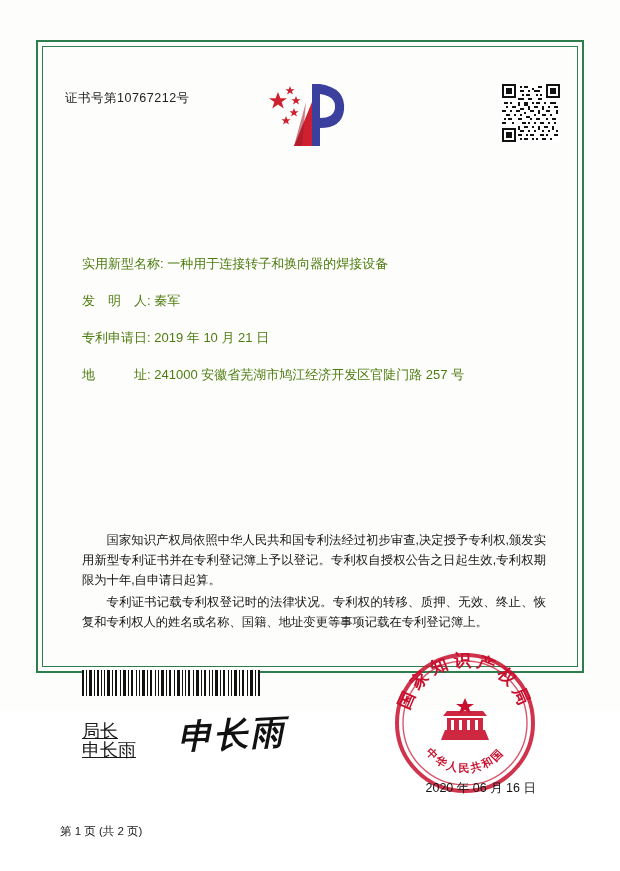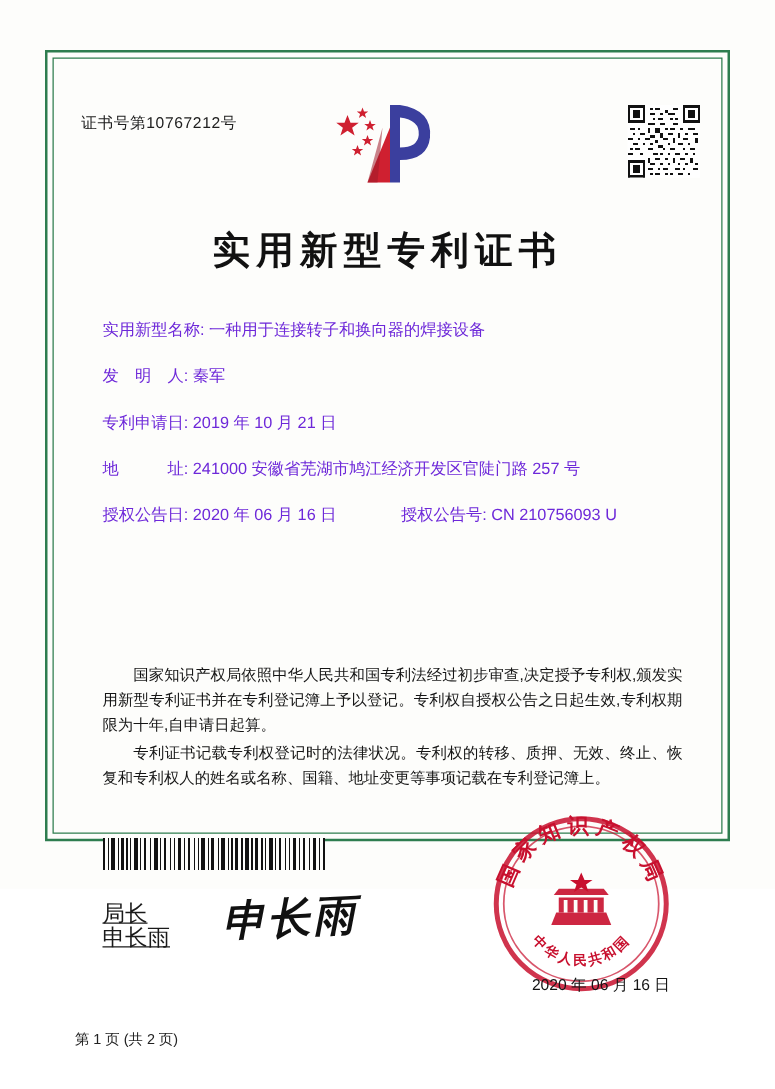--- a/index.html
+++ b/index.html
@@ -90,21 +90,21 @@
   .fields {
     position: absolute;
     left: 22px;
     right: 10px;
     top: 192px;
   }
   .field {
     font-size: 13px;
     line-height: 20px;
     margin-bottom: 17px;
-    color: #6d28d9;
+    color: #4d7c0f;
     white-space: nowrap;
   }
   .field .lbl {
     display: inline-block;
   }
   .field .val {
     display: inline-block;
   }
   .field.two .second {
     display: inline-block;
@@ -315,44 +315,37 @@
           <rect x="9" y="27" width="1" height="1"></rect>
             <rect x="11" y="27" width="2" height="1"></rect>
           <rect x="15" y="27" width="1" height="1"></rect>
             <rect x="17" y="27" width="1" height="1"></rect>
           <rect x="20" y="27" width="2" height="1"></rect>
             <rect x="24" y="27" width="1" height="1"></rect>
         </g>
       </svg>
     </div>
 
-    <div class="title">实用新型专利证书</div>
 
     <div class="fields">
       <div class="field">
         <span class="lbl">实用新型名称:</span>
         <span class="val">一种用于连接转子和换向器的焊接设备</span>
       </div>
       <div class="field">
         <span class="lbl">发　明　人:</span>
         <span class="val">秦军</span>
       </div>
       <div class="field">
         <span class="lbl">专利申请日:</span>
         <span class="val">2019 年 10 月 21 日</span>
       </div>
       <div class="field">
         <span class="lbl">地　　　址:</span>
         <span class="val">241000 安徽省芜湖市鸠江经济开发区官陡门路 257 号</span>
-      </div>
-      <div class="field two">
-        <span class="lbl">授权公告日:</span>
-        <span class="val">2020 年 06 月 16 日</span>
-        <span class="second">授权公告号:</span>
-        <span>CN 210756093 U</span>
       </div>
     </div>
 
     <div class="paras">
       <p>国家知识产权局依照中华人民共和国专利法经过初步审查,决定授予专利权,颁发实用新型专利证书并在专利登记簿上予以登记。专利权自授权公告之日起生效,专利权期限为十年,自申请日起算。</p>
       <p>专利证书记载专利权登记时的法律状况。专利权的转移、质押、无效、终止、恢复和专利权人的姓名或名称、国籍、地址变更等事项记载在专利登记簿上。</p>
     </div>
 
     <div class="barcode">
       <svg width="178" height="26" viewBox="0 0 178 26" shape-rendering="crispEdges">

